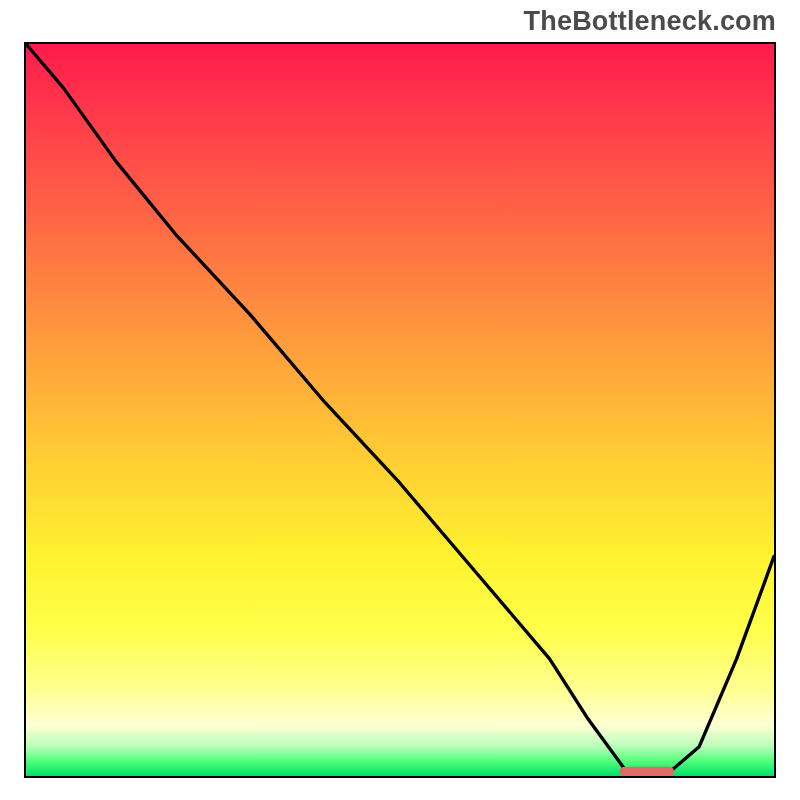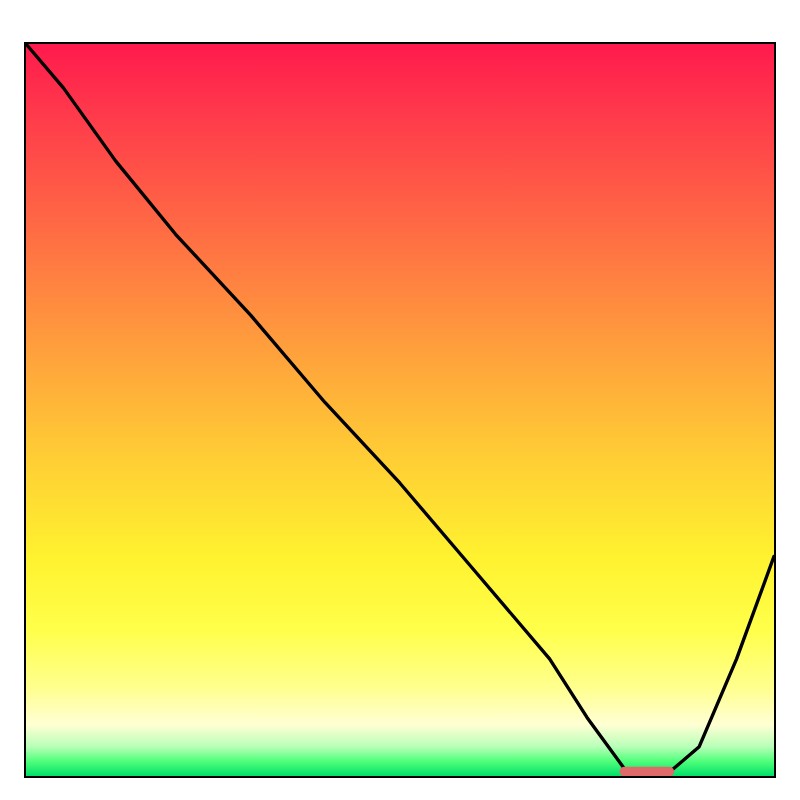--- a/index.html
+++ b/index.html
@@ -65,20 +65,21 @@
     position: absolute;
     left: 0; top: 0;
     width: 100%;
     height: 100%;
   }
 </style>
 </head>
 <body>
 
 <div class="container" data-name="chart-root">
+  <div class="watermark" data-name="watermark-text">TheBottleneck.com</div>
 
   <div class="plot-area" data-name="plot-area">
     <div class="gradient" data-name="efficiency-gradient-background"></div>
 
     <div class="curve-holder" data-name="bottleneck-curve">
       <svg class="curve" id="curve-svg" viewBox="0 0 100 100" preserveAspectRatio="none">
         <path id="main-curve" fill="none" stroke="#000" stroke-width="0.45" stroke-linejoin="round" stroke-linecap="round" d="M0.00 0.00 L5.00 6.00 L12.00 16.00 L20.00 26.00 L30.00 37.00 L40.00 49.00 L50.00 60.00 L60.00 72.00 L70.00 84.00 L75.00 92.00 L80.00 99.00 L82.00 100.00 L86.00 99.50 L90.00 96.00 L95.00 84.00 L100.00 70.00"></path>
       </svg>
     </div>
 

